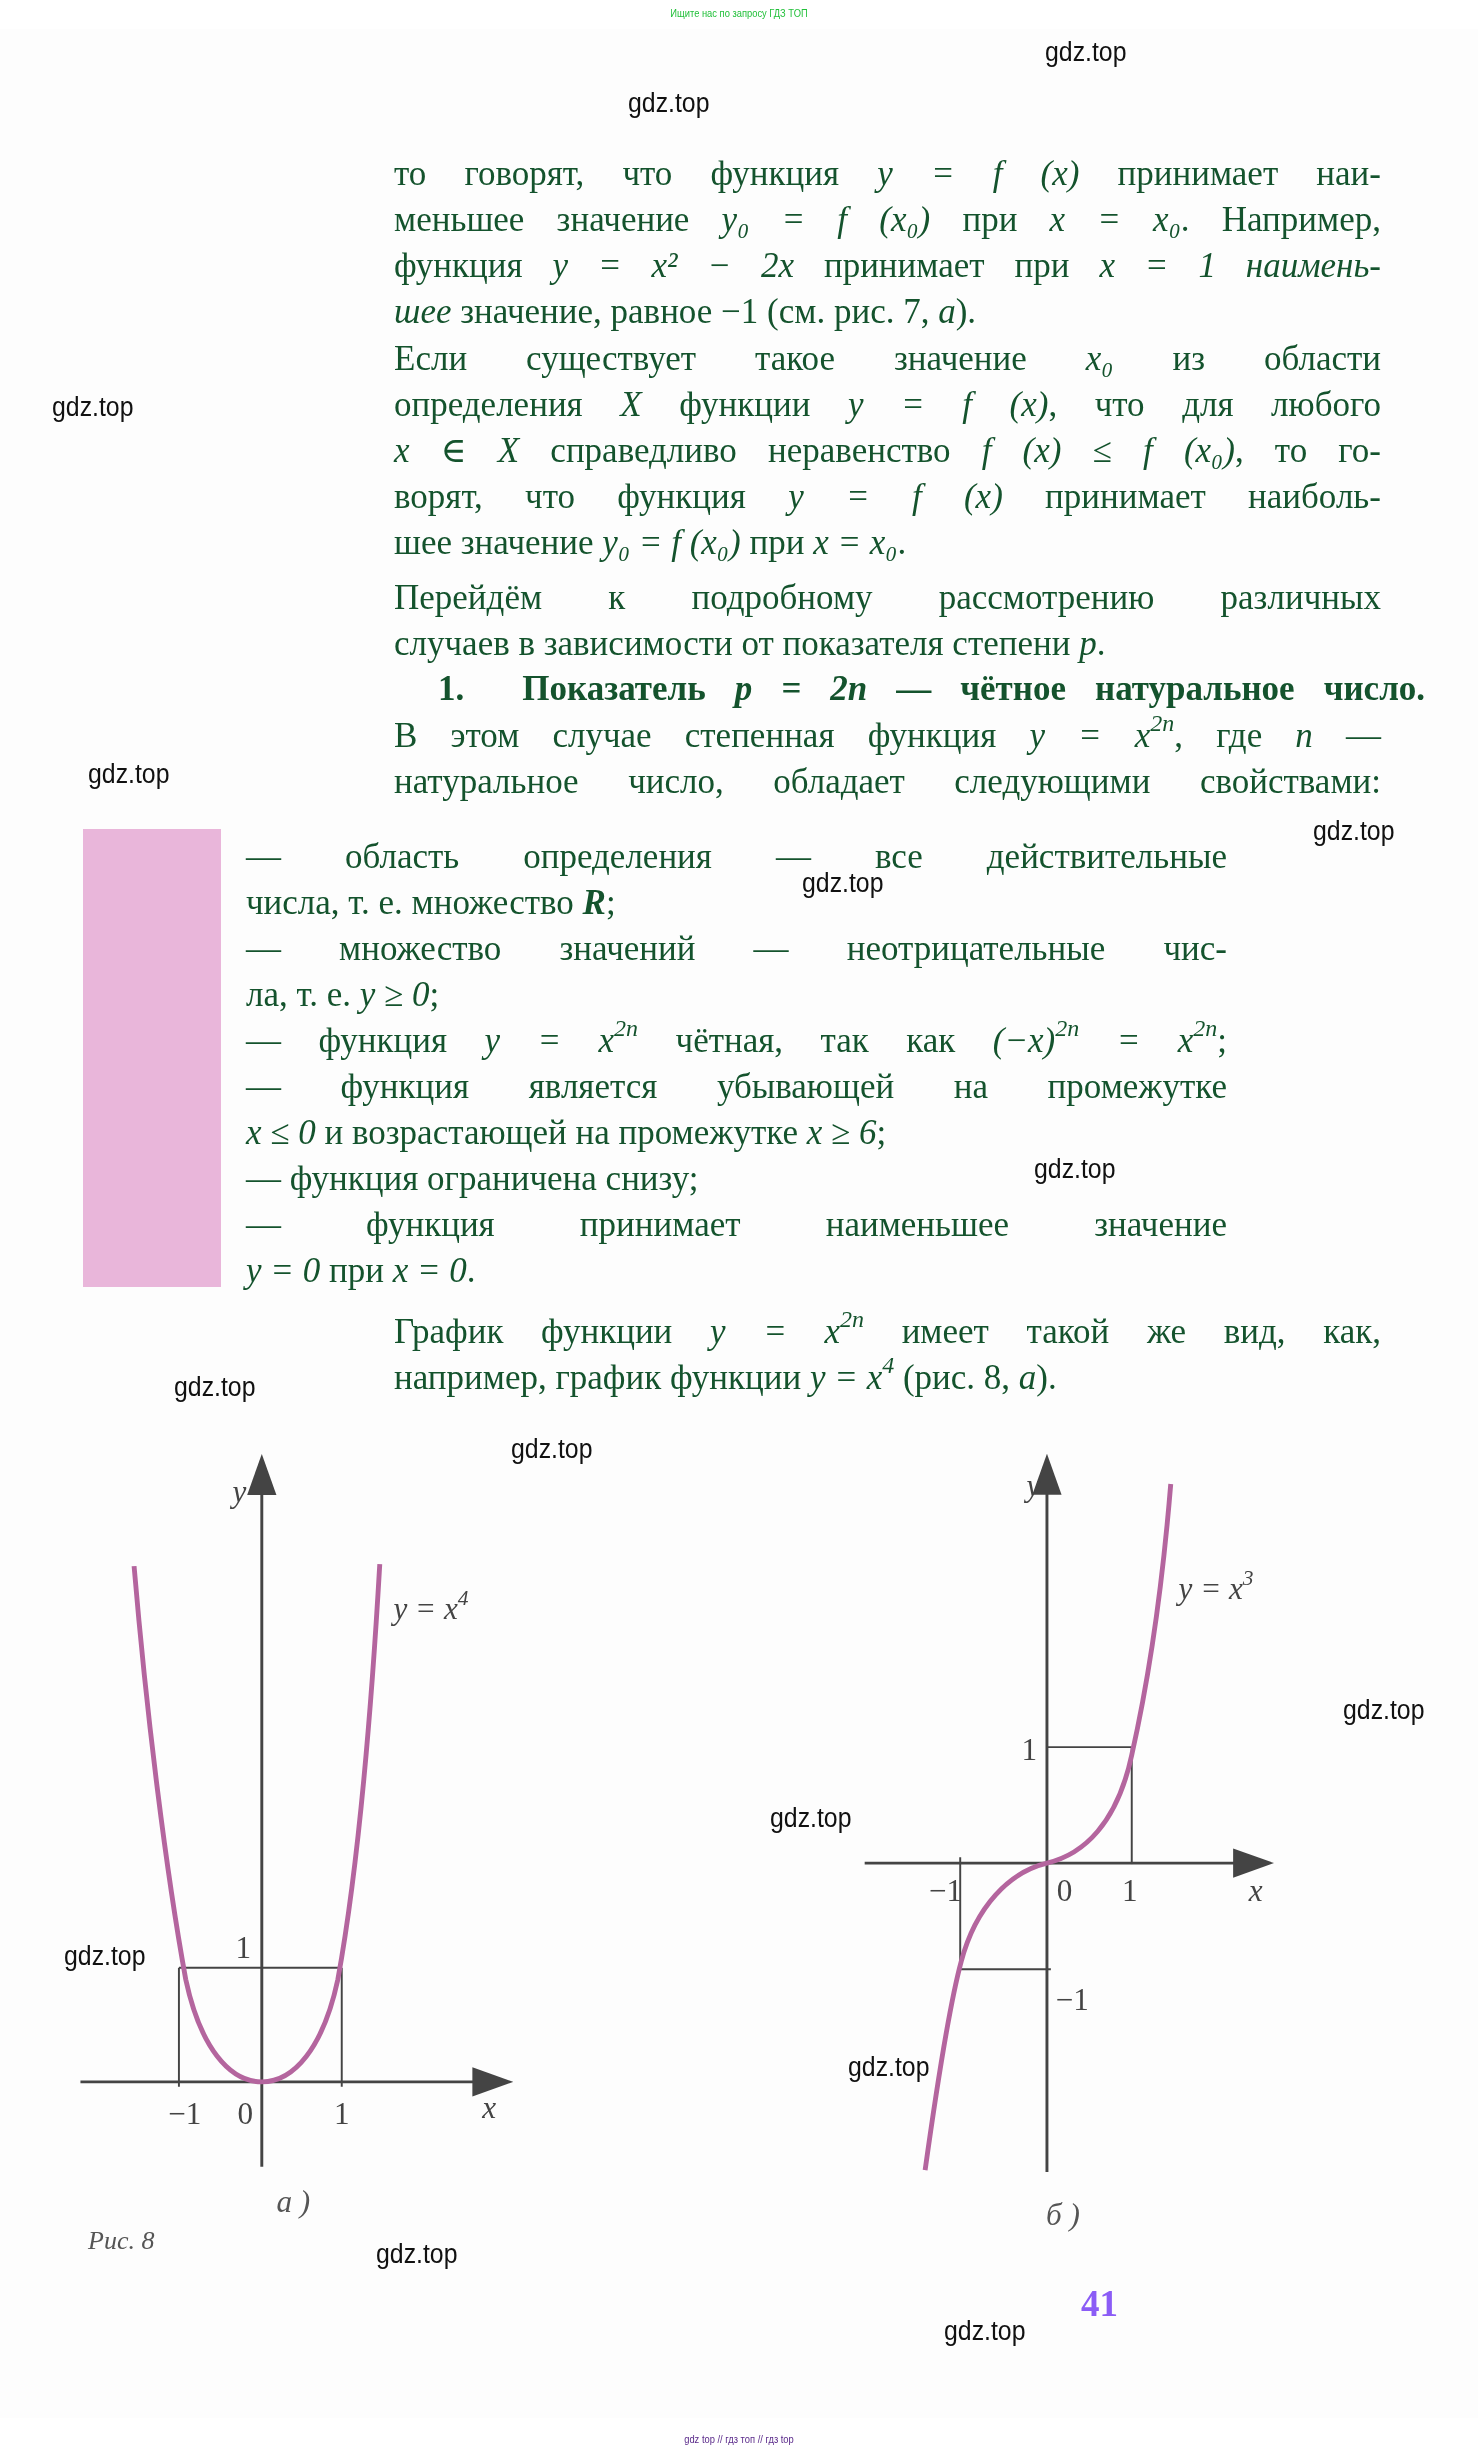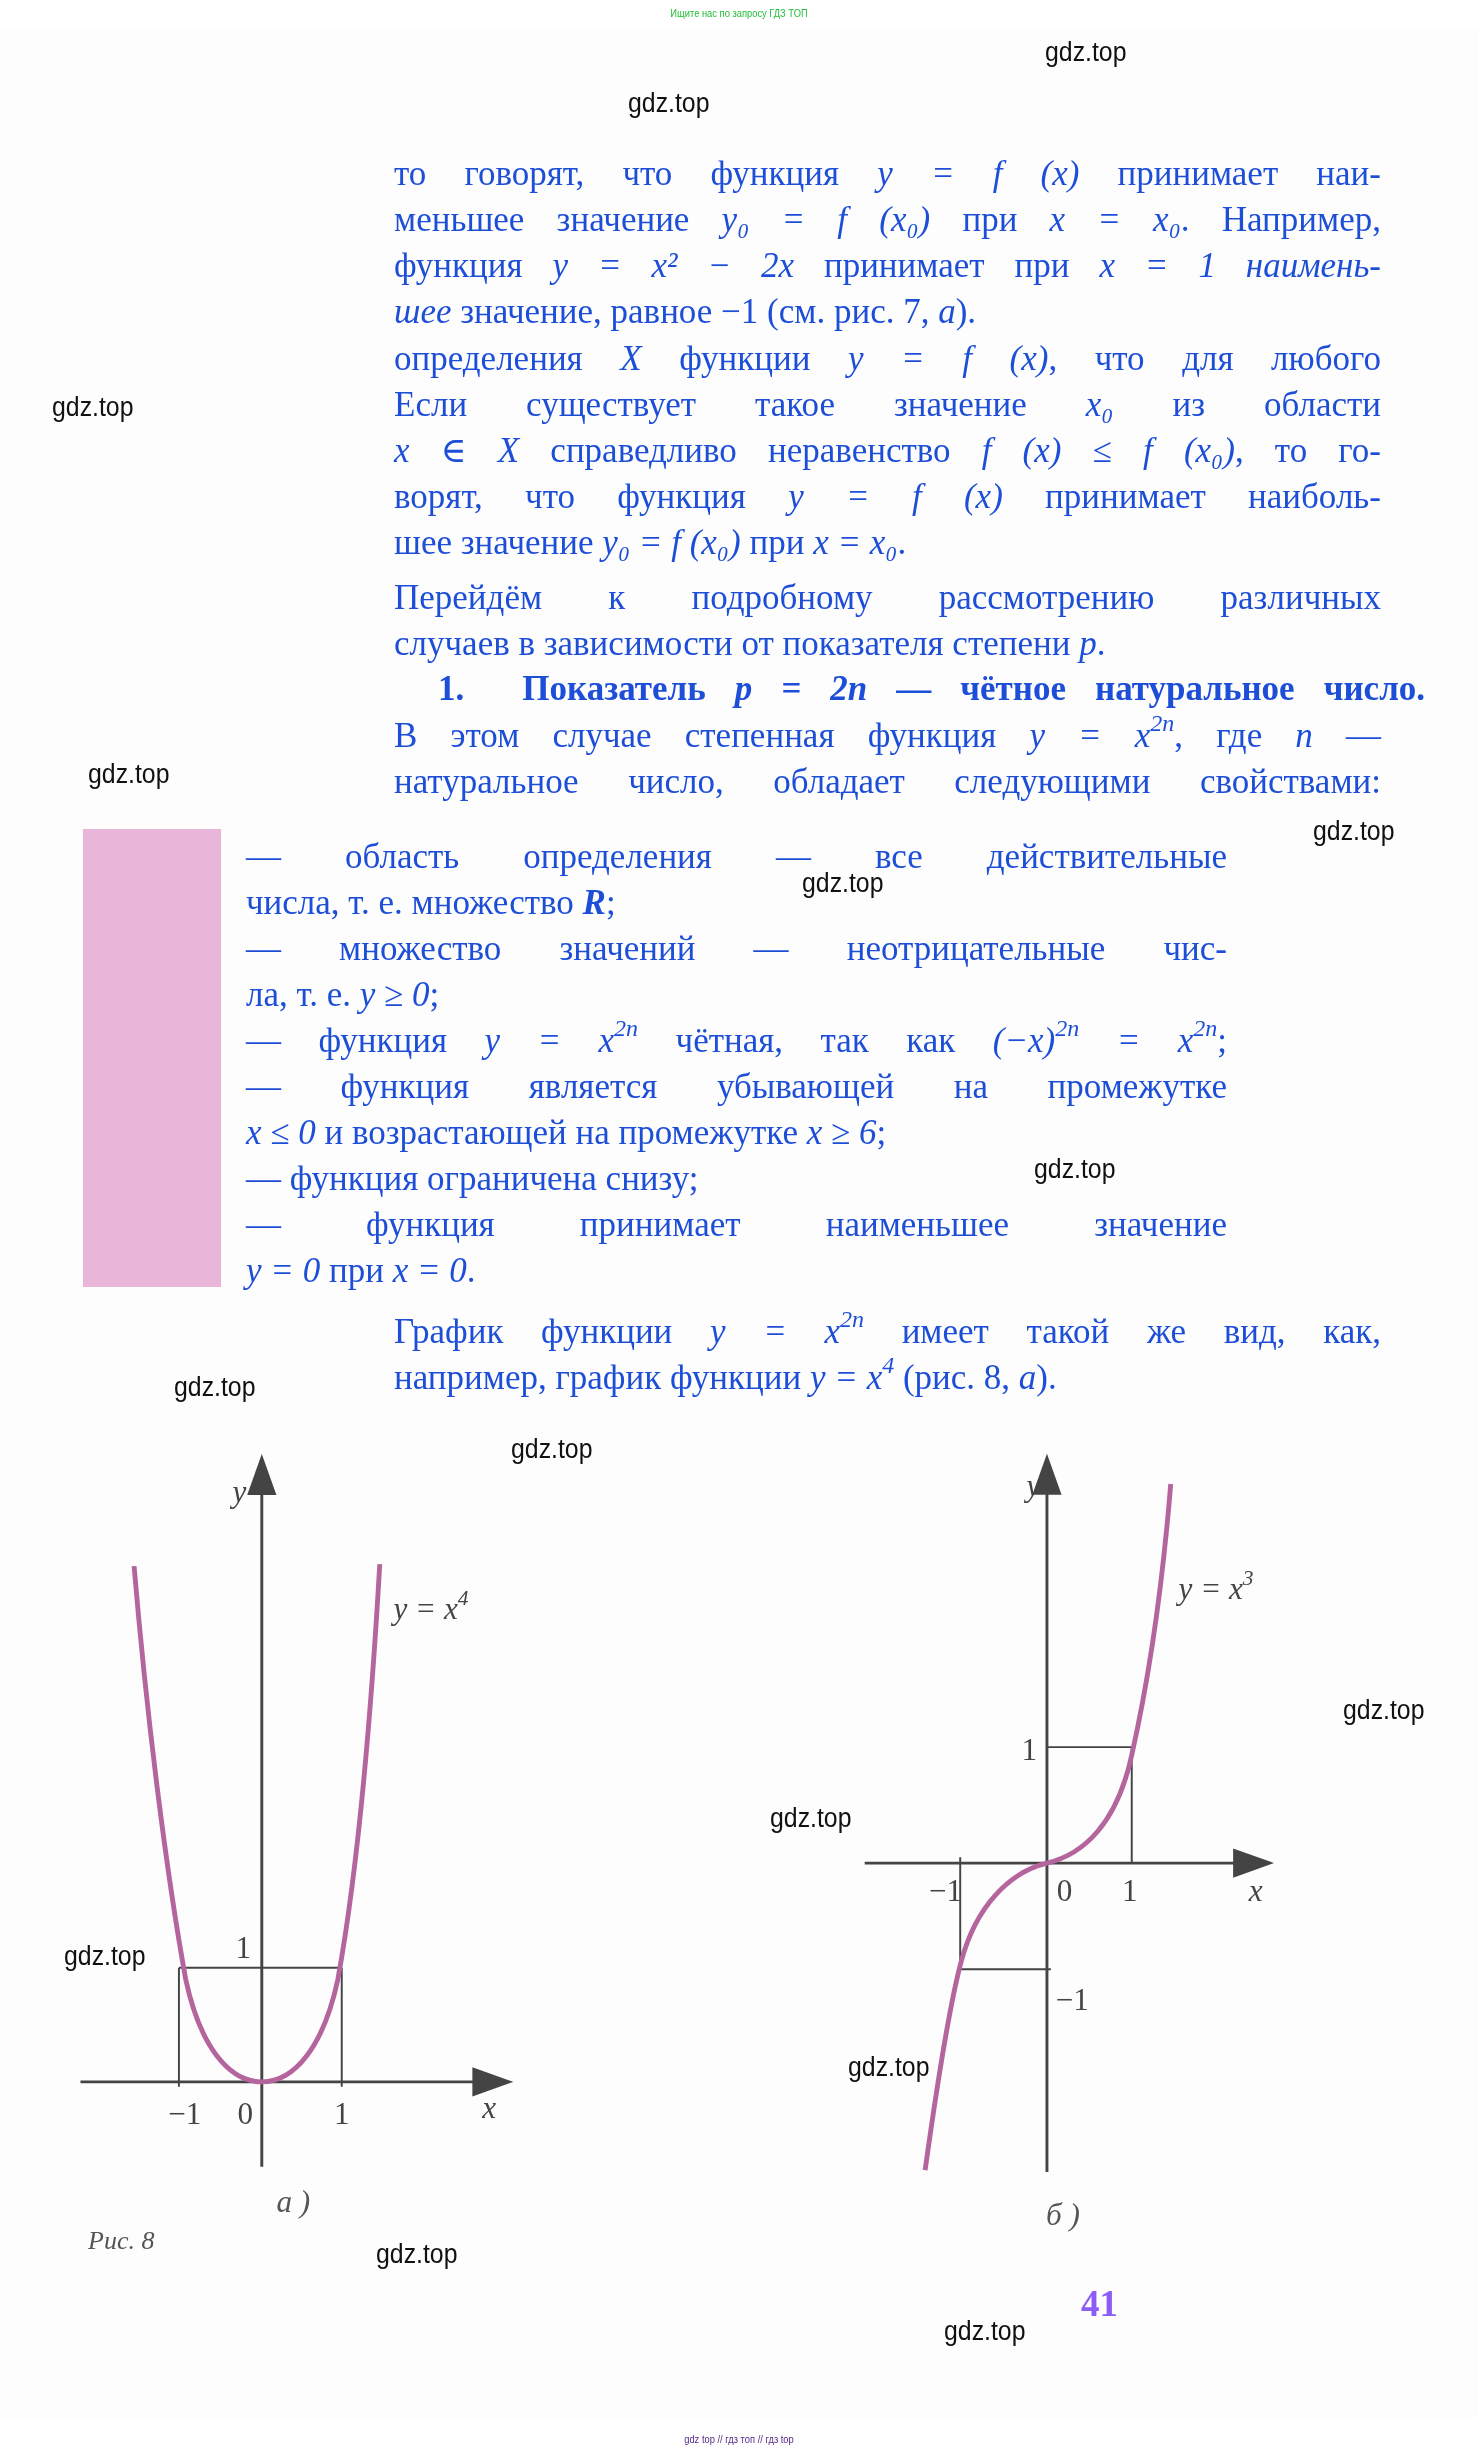--- a/index.html
+++ b/index.html
@@ -18,21 +18,21 @@
     font-family: "Liberation Sans", sans-serif; font-size: 11.7px; color: #5a2a8a;
     transform: scaleX(0.8);
   }
   .page {
     position: absolute; left: 0; top: 29px; width: 1478px; height: 2389px;
     background: #fdfdfd;
   }
   .textblock {
     position: absolute; left: 394px; width: 987px;
     font-family: "Liberation Serif", "DejaVu Serif", serif;
-    font-size: 35px; line-height: 46px; color: #1d4ed8;
+    font-size: 35px; line-height: 46px; color: #14532d;
   }
   .line { display: block; white-space: nowrap; text-align: justify; text-align-last: justify; height: 46px; }
   .line.last { text-align-last: left; }
   .m { font-style: italic; }
   .b { font-weight: bold; }
   sup { font-size: 24px; line-height: 0; vertical-align: 15.6px; font-style: italic; }
   .pinkbox {
     position: absolute; left: 83px; top: 829px; width: 138px; height: 458px;
     background: #e9b6da;
   }
@@ -52,22 +52,22 @@
 <div class="page"></div>
 
 <div class="textblock" style="top:151px;">
   <span class="line"><span>то говорят, что функция </span><span class="m">y = f (x)</span><span> принимает наи-</span></span>
   <span class="line"><span>меньшее значение </span><span class="m">y₀ = f (x₀)</span><span> при </span><span class="m">x = x₀</span><span>. Например,</span></span>
   <span class="line"><span>функция </span><span class="m">y = x² − 2x</span><span> принимает при </span><span class="m">x = 1</span><span class="m"> наимень-</span></span>
   <span class="line last"><span class="m">шее</span><span> значение, равное −1 (см. рис. 7, </span><span class="m">а</span><span>).</span></span>
 </div>
 
 <div class="textblock" style="top:336px;">
+  <span class="line"><span>Если существует такое значение </span><span class="m">x₀</span><span> из области</span></span>
   <span class="line"><span>определения </span><span class="m">X</span><span> функции </span><span class="m">y = f (x)</span><span>, что для любого</span></span>
-  <span class="line"><span>Если существует такое значение </span><span class="m">x₀</span><span> из области</span></span>
   <span class="line"><span class="m">x ∈ X</span><span> справедливо неравенство </span><span class="m">f (x) ≤ f (x₀)</span><span>, то го-</span></span>
   <span class="line"><span>ворят, что функция </span><span class="m">y = f (x)</span><span> принимает наиболь-</span></span>
   <span class="line last"><span>шее значение </span><span class="m">y₀ = f (x₀)</span><span> при </span><span class="m">x = x₀</span><span>.</span></span>
 </div>
 
 <div class="textblock" style="top:569px;margin-top:6px;">
   <span class="line">Перейдём к подробному рассмотрению различных</span>
   <span class="line last"><span>случаев в зависимости от показателя степени </span><span class="m">p</span><span>.</span></span>
 </div>
 

